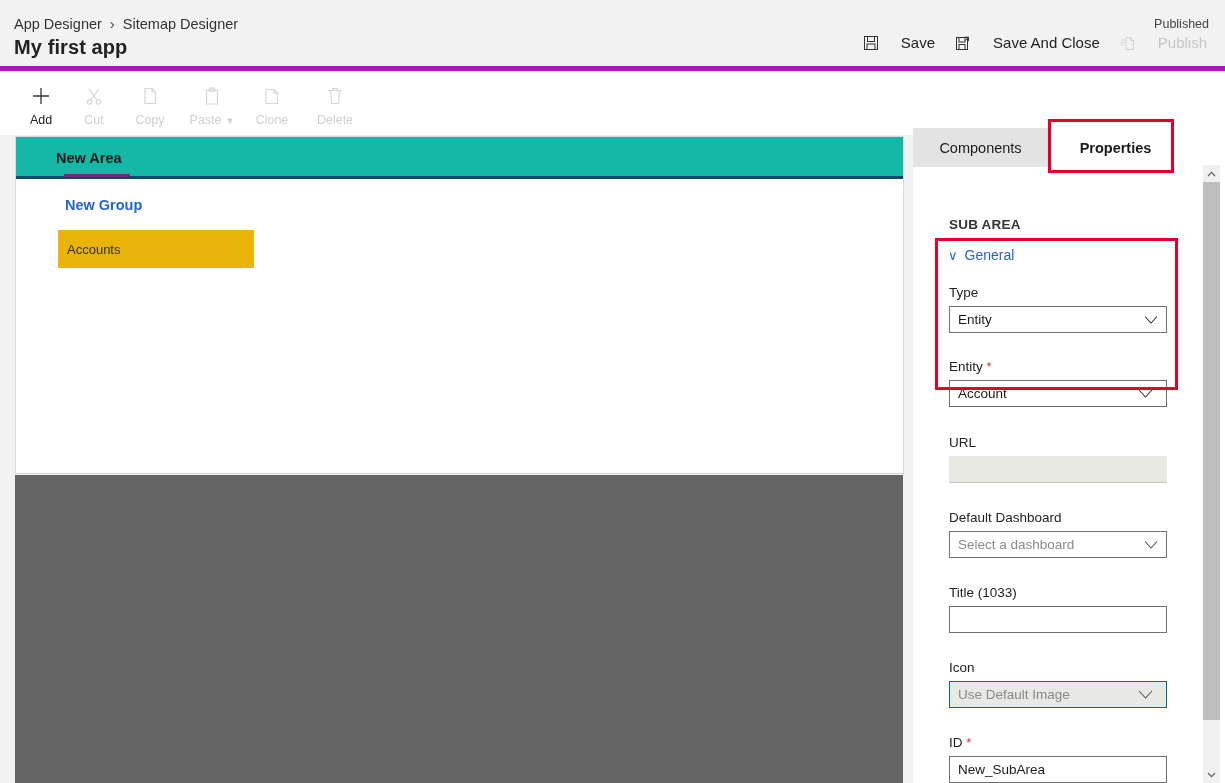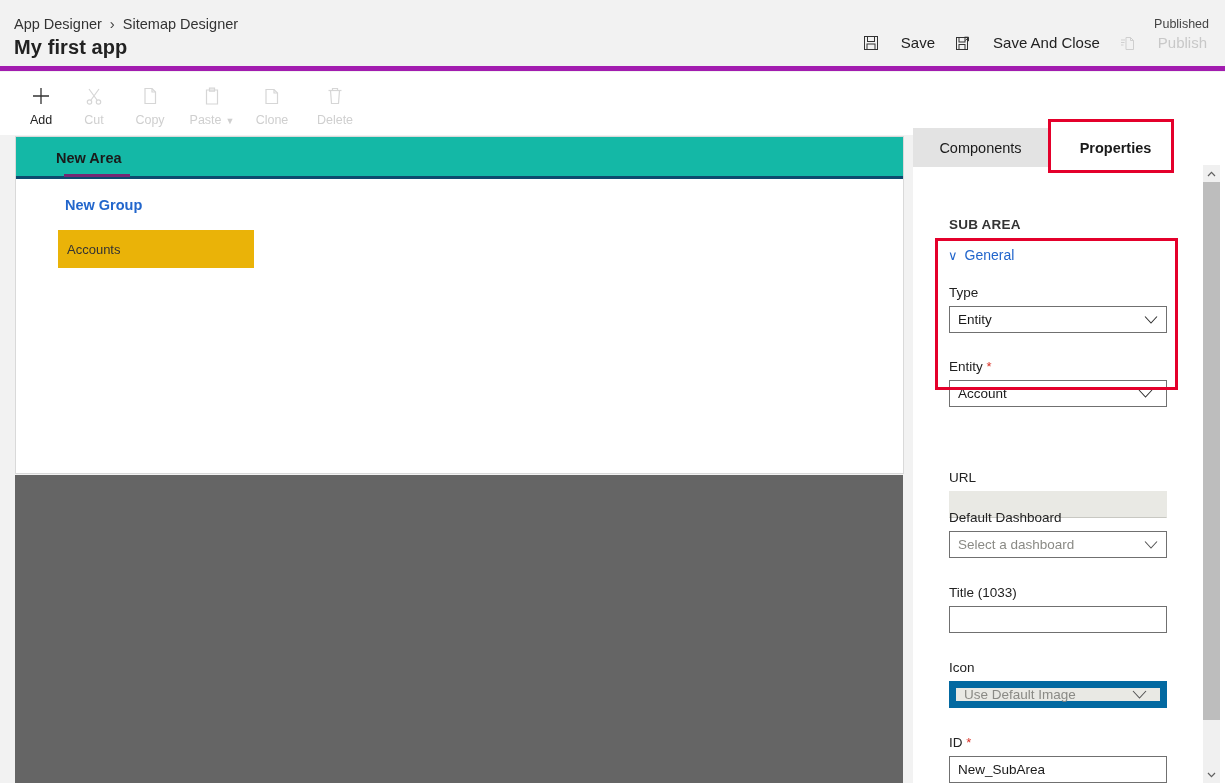--- a/index.html
+++ b/index.html
@@ -145,21 +145,21 @@
   .ctl {
     position: relative;
     height: 27px; border: 1px solid #707070;
     background: #ffffff;
     display: flex; align-items: center;
     padding: 0 8px;
     font-size: 13.5px; color: #1a1a1a;
   }
   .ctl.select { padding-right: 30px; cursor: pointer; }
   .ctl.disabled { background: #e9e9e4; border: 1px solid #e9e9e4; border-bottom: 1px solid #c8c8c2; color: #888; }
-  .ctl.greyed { background: #e9e9e4; border: 7px solid #0369a1; color: #8a8a85; }
+  .ctl.greyed { background: #e9e9e4; border: 1px solid #0369a1; color: #8a8a85; }
   .ctl .ph { color: #8a8a85; }
   .ctl-chev {
     position: absolute; right: 8px; top: 50%;
     transform: translateY(-50%);
     pointer-events: none;
   }
 
   
   .red-box {
     position: absolute;
@@ -353,21 +353,21 @@
       <div class="ctl select">
         <span>Account</span>
         <span class="ctl-chev" style="right:13px;">
           <svg width="15" height="10" viewBox="0 0 15 10" fill="none" stroke="#333" stroke-width="1.1">
               <path d="M1 1.5 L7.5 8.5 L14 1.5"></path>
             </svg>
         </span>
       </div>
     </div>
 
-    <div class="field" style="top:268px;margin-top:35px;">
+    <div class="field" style="top:268px;">
       <span class="field-label">URL</span>
       <div class="ctl disabled">
         <span></span>
       </div>
     </div>
 
     <div class="field" style="top:343px;">
       <span class="field-label">Default Dashboard</span>
       <div class="ctl select">
         <span class="ph">Select a dashboard</span>

